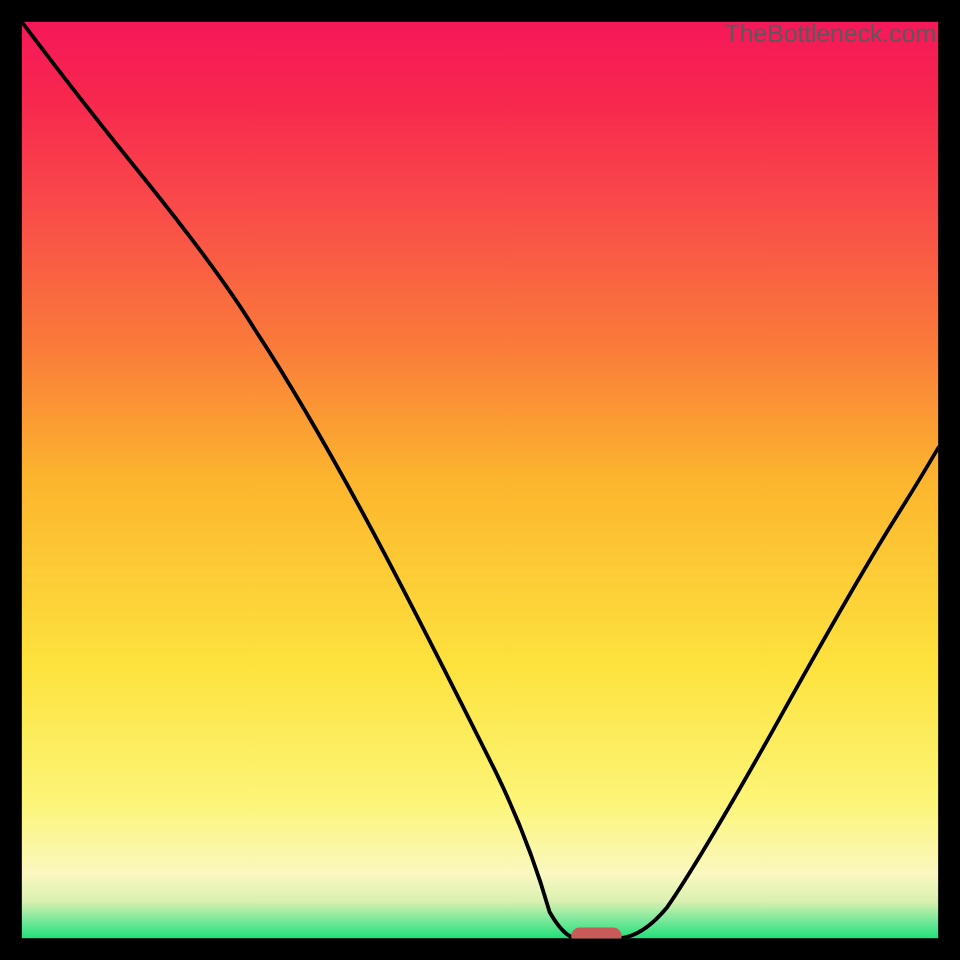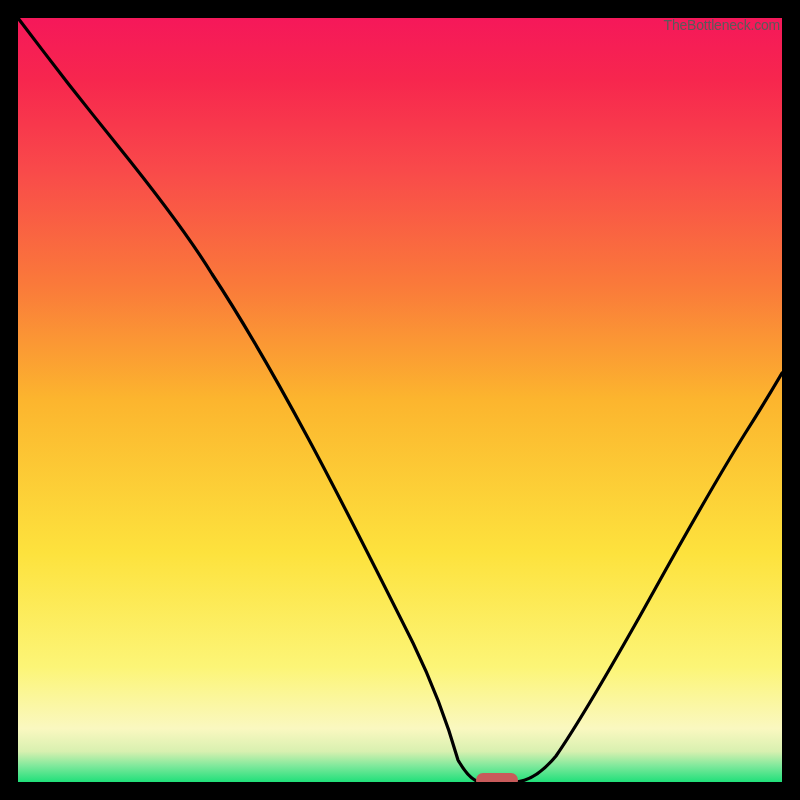--- a/index.html
+++ b/index.html
@@ -60,21 +60,21 @@
   }
   .marker {
     fill: #c85a5a;
     stroke: #c85a5a;
     stroke-width: 0;
   }
   .watermark {
     position: absolute;
     top: -1px;
     right: 2px;
-    font-size: 14px;
+    font-size: 21px;
     color: #5a5a5a;
     font-weight: 400;
     letter-spacing: -0.2px;
     user-select: none;
   }
 </style>
 </head>
 <body>
 
 <div class="frame">

